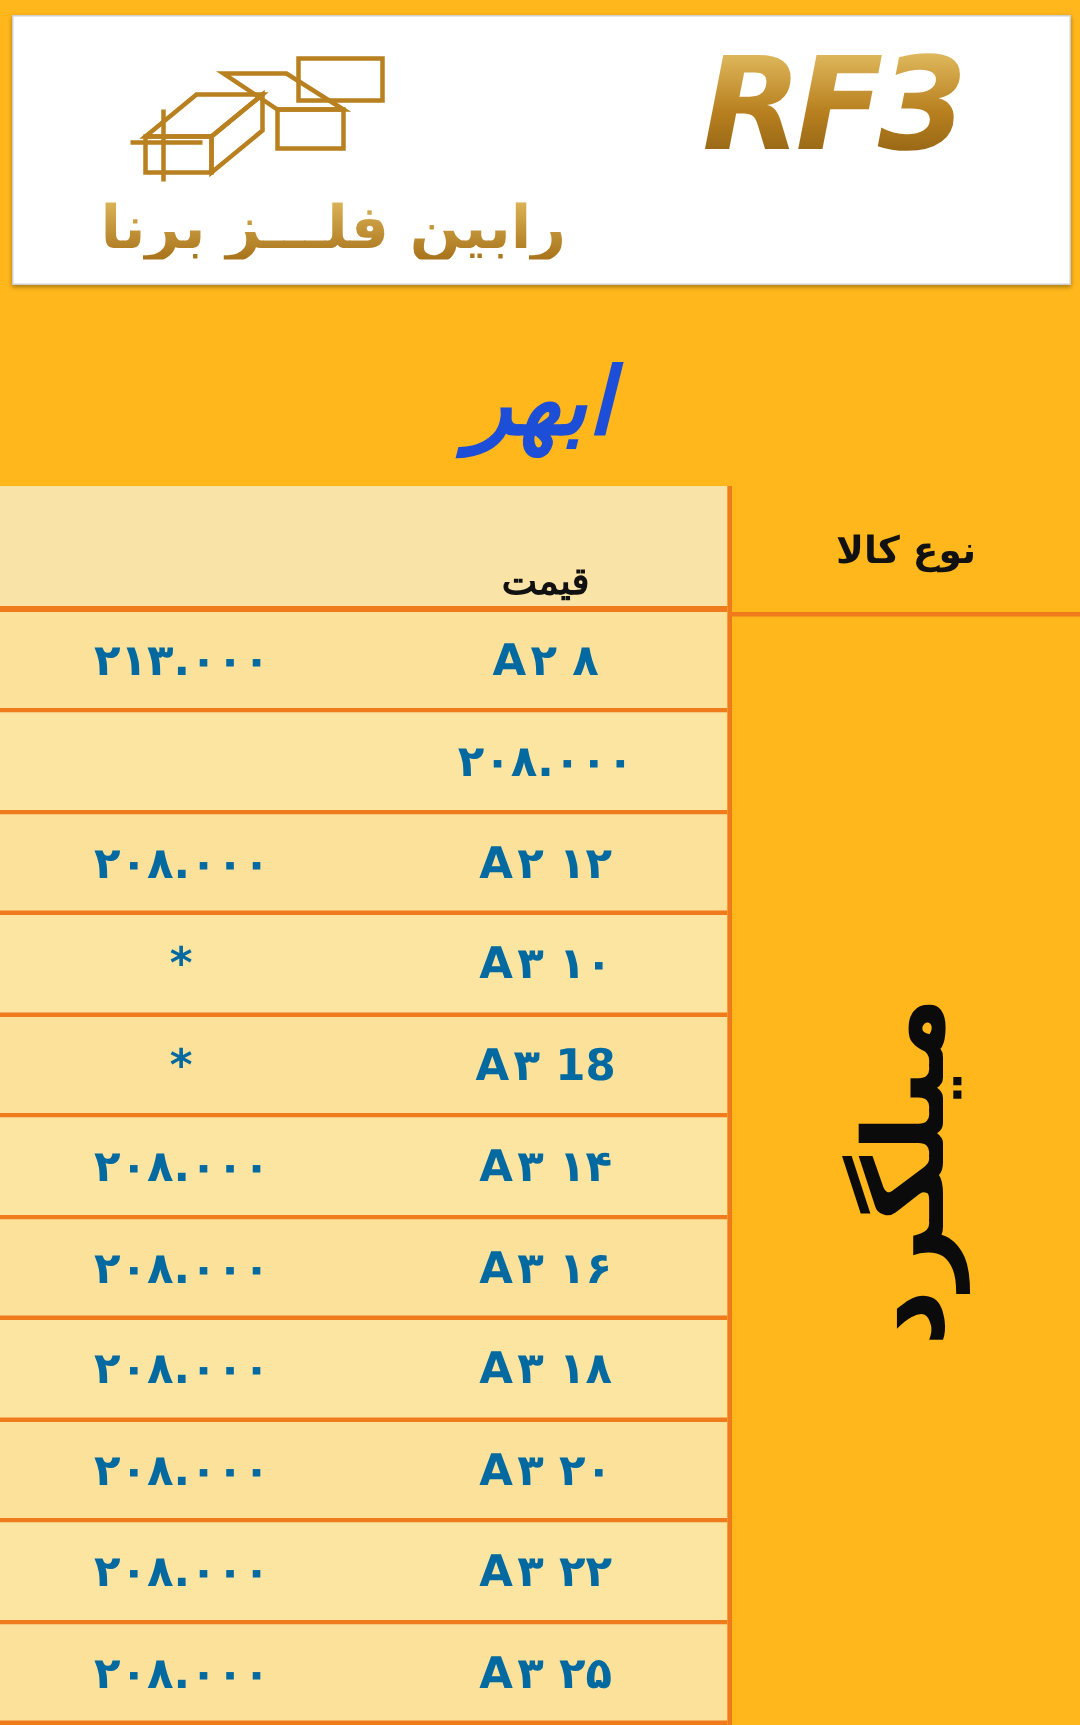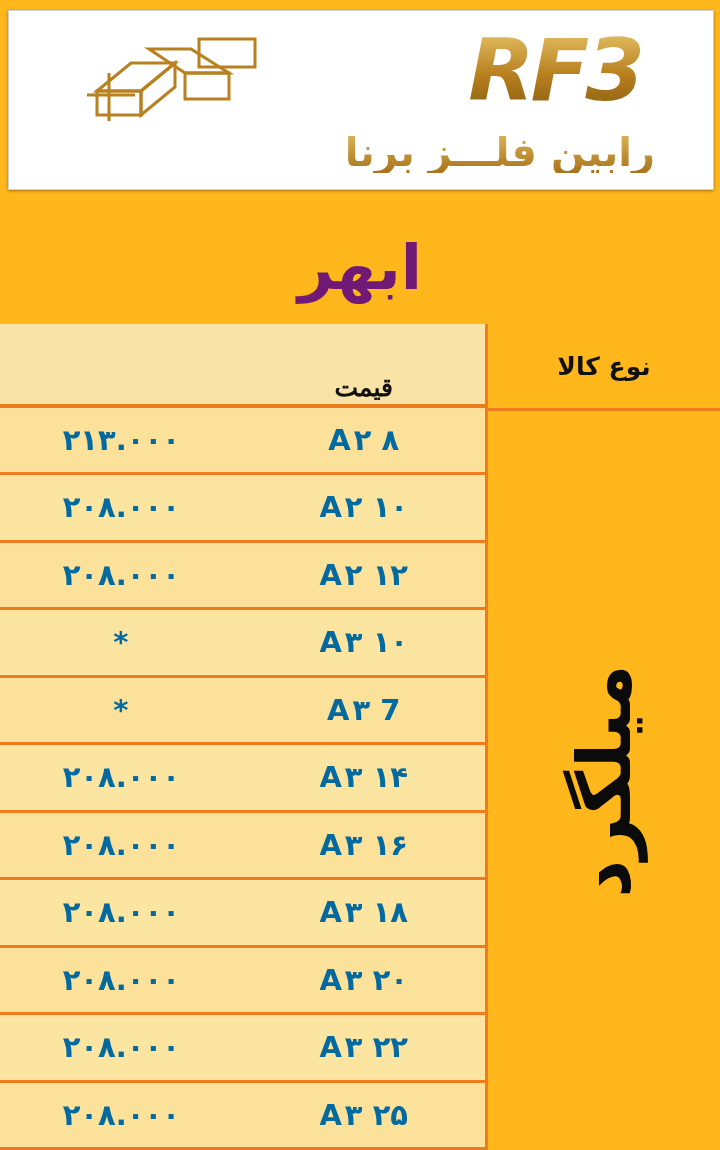--- a/index.html
+++ b/index.html
@@ -61,21 +61,21 @@
     -webkit-text-fill-color: transparent;
     line-height: 1;
     direction: ltr;
     text-decoration: underline;
   }
   .logo-fa {
     position: absolute;
     bottom: 2px;
     right: 6px;
     left: 6px;
-    text-align: right;
+    text-align: left;
     font-family: "DejaVu Sans", sans-serif;
     font-weight: bold;
     font-size: 40px;
     letter-spacing: 6px;
     color: #B8801F;
     background: linear-gradient(180deg, #E0B85C 0%, #A8731A 100%);
     -webkit-background-clip: text;
     background-clip: text;
     -webkit-text-fill-color: transparent;
     line-height: 1.05;
@@ -92,23 +92,24 @@
     height: 112px;
     background: #FFB71B;
     display: flex;
     align-items: center;
     justify-content: center;
   }
   .title-text {
     font-family: "DejaVu Sans", sans-serif;
     font-weight: bold;
     font-size: 62px;
-    color: #701a75;
+    color: #1d4ed8;
     letter-spacing: 2px;
     line-height: 1;
+    font-style: italic;
   }
 
   
   .sheet {
     position: absolute;
     top: 324px;
     left: 0;
     width: 720px;
     height: 826px;
     display: flex;
@@ -238,33 +239,32 @@
 
     <div class="data-head">
       <div class="th col-price">قیمت</div>
     </div>
 
     <div class="row">
       <div class="td size col-size">A۲  ۸</div>
       <div class="td col-price">۲۱۳.۰۰۰</div>
     </div>
     <div class="row">
-      <div class="td size col-size">A۲  ۱۰</div>
       <div class="td col-price">۲۰۸.۰۰۰</div>
     </div>
     <div class="row">
       <div class="td size col-size">A۲  ۱۲</div>
       <div class="td col-price">۲۰۸.۰۰۰</div>
     </div>
     <div class="row">
       <div class="td size col-size">A۳  ۱۰</div>
       <div class="td col-price">*</div>
     </div>
     <div class="row">
-      <div class="td size col-size">A۳  7</div>
+      <div class="td size col-size">A۳  18</div>
       <div class="td col-price">*</div>
     </div>
     <div class="row">
       <div class="td size col-size">A۳  ۱۴</div>
       <div class="td col-price">۲۰۸.۰۰۰</div>
     </div>
     <div class="row">
       <div class="td size col-size">A۳  ۱۶</div>
       <div class="td col-price">۲۰۸.۰۰۰</div>
     </div>

